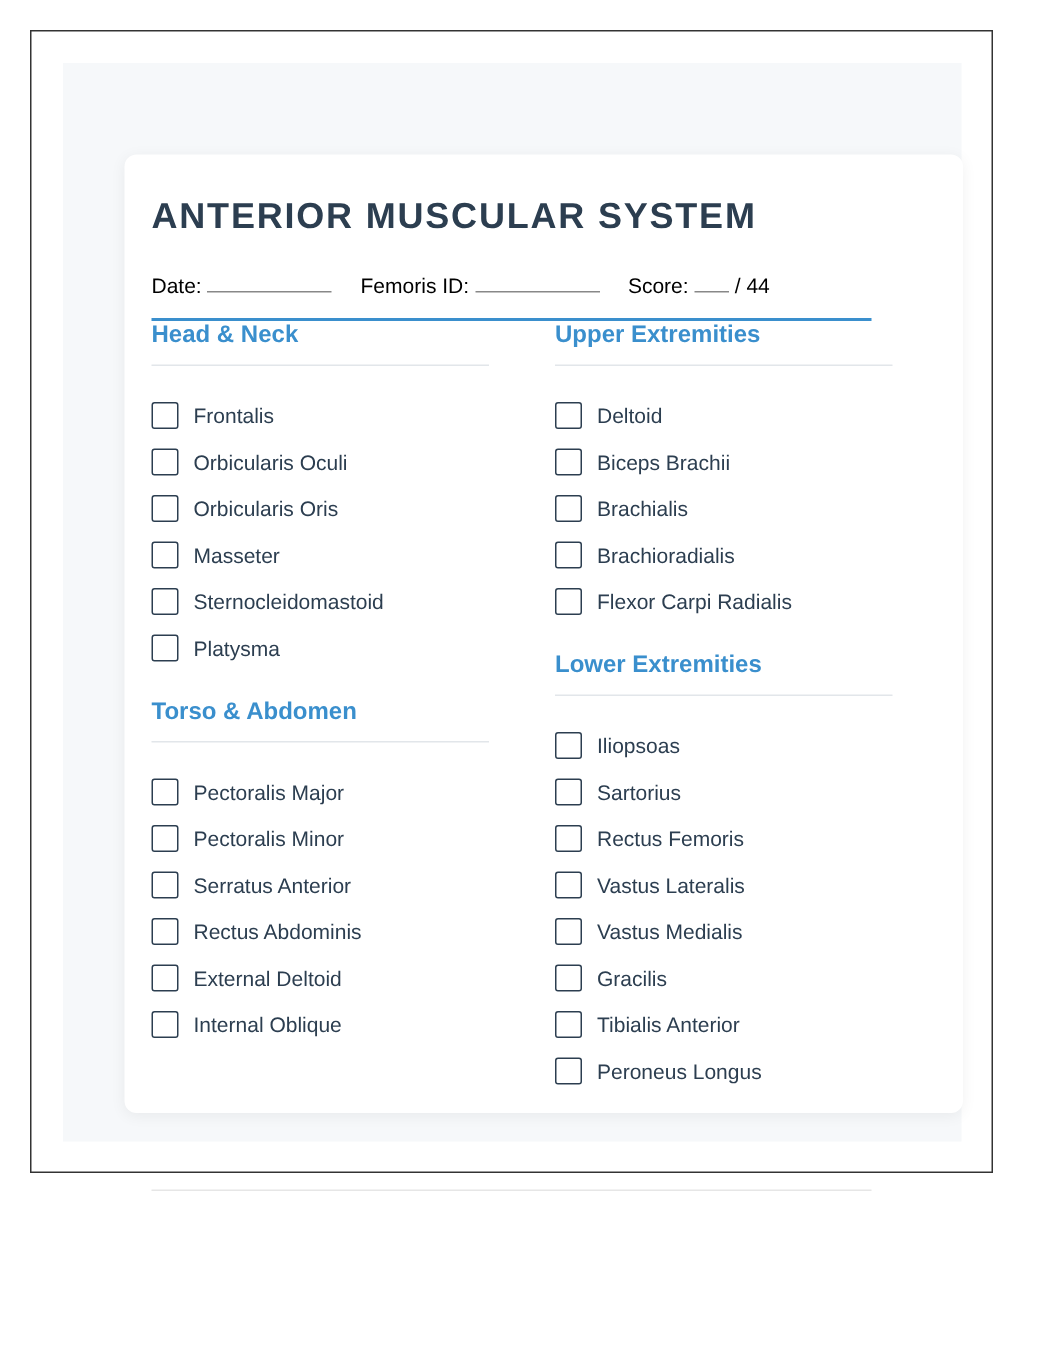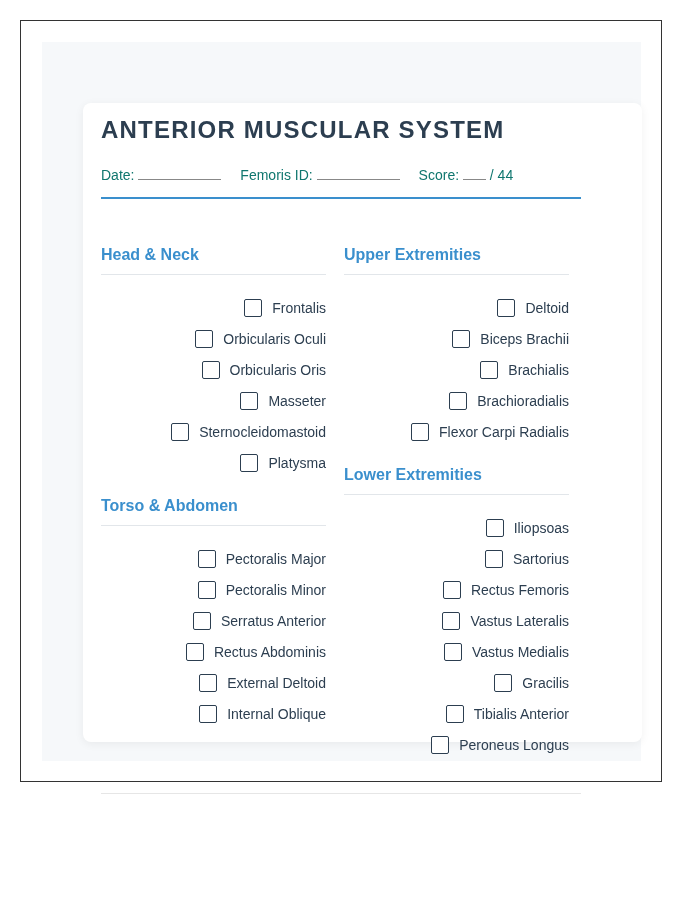--- a/index.html
+++ b/index.html
@@ -13,48 +13,48 @@
   .backdrop {
     position: absolute; left: 21px; top: 21px; width: 599px; height: 719px;
     background: #f6f8fa;
   }
   .card {
     position: absolute; left: 41px; top: 61px; width: 559px; height: 639px;
     background: #ffffff; border-radius: 8px;
     box-shadow: 0 2px 10px rgba(0,0,0,0.06);
   }
   .content {
-    position: absolute; left: 101px; top: 116px; width: 480px;
+    position: absolute; left: 101px; top: 131px; width: 480px;
   }
   .title {
     font-size: 24px; font-weight: 700; letter-spacing: 1.2px;
     color: #2c3e50; line-height: 28px;
   }
   .meta {
     margin-top: 23px; display: flex; gap: 19px;
-    font-size: 14px; color: #0f766e; line-height: 16px;
+    font-size: 14px; color: #000000; line-height: 16px;
   }
   .meta .blank { display: inline-block; border-bottom: 1px solid #888888; height: 12px; vertical-align: baseline; }
   .header-rule {
     margin-top: 14px; height: 2px; background: #3a8fcd; width: 480px;
   }
   .columns {
-    margin-top: 46px; display: flex; gap: 18px;
+    display: flex; gap: 44px;
   }
   .col { width: 225px; }
   .section { }
   .section + .section { margin-top: 18px; }
   .section-title {
     font-size: 16px; font-weight: 700; color: #3a8fcd; line-height: 20px;
   }
   .section-rule {
     margin-top: 9px; height: 1px; background: #e2e6ea; width: 225px; margin-bottom: 17px;
   }
   .item {
-    display: flex; align-items: center; height: 31px; justify-content: flex-end;
+    display: flex; align-items: center; height: 31px;
   }
   .checkbox {
     width: 18px; height: 18px; border: 1.5px solid #2c3e50; border-radius: 2px;
     background: #ffffff; flex: 0 0 18px;
   }
   .item-label {
     margin-left: 10px; font-size: 14px; color: #2c3e50;
   }
   .bottom-divider {
     position: absolute; left: 101px; top: 793px; width: 480px; height: 1px;

